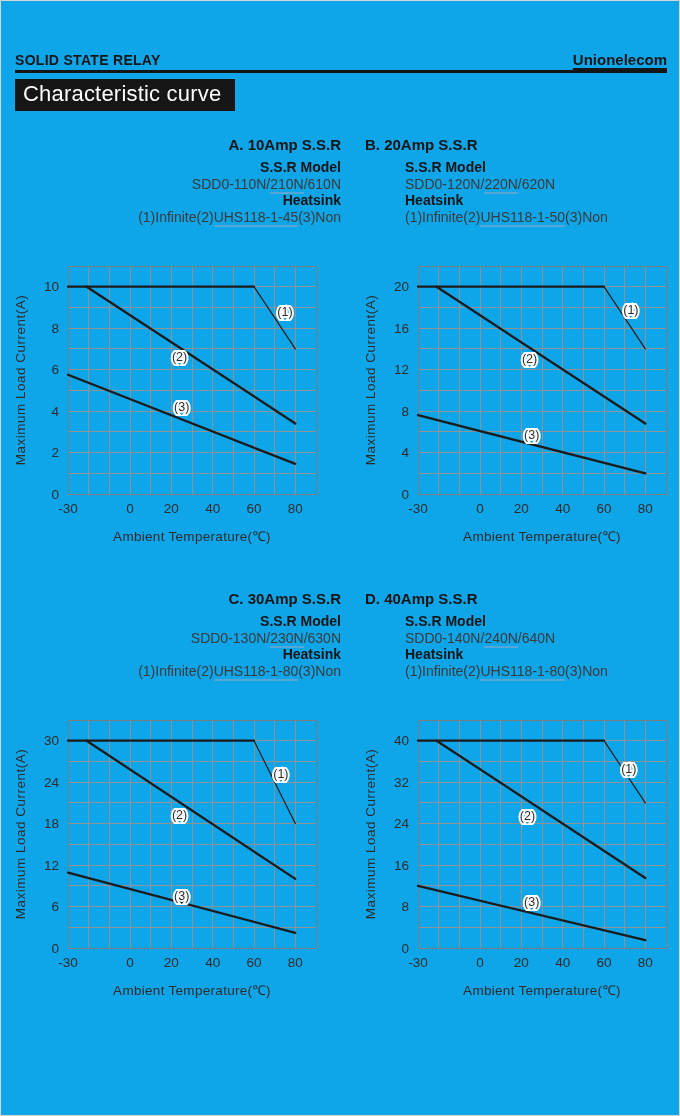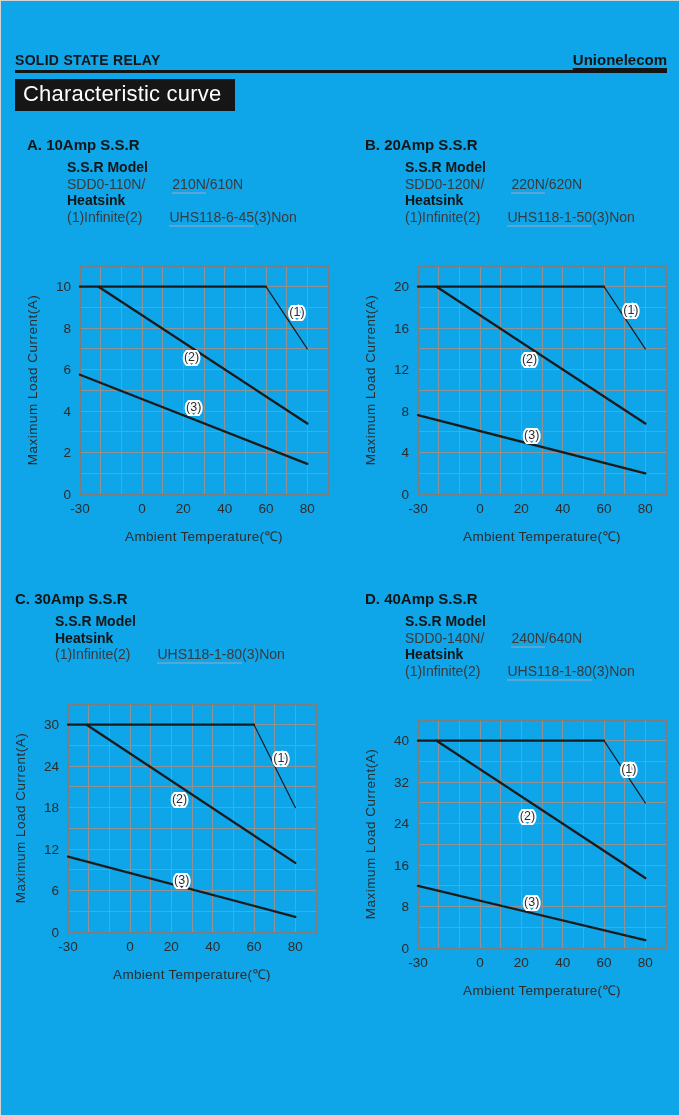--- a/index.html
+++ b/index.html
@@ -31,38 +31,37 @@
   }
   .banner{
     position:absolute;top:78px;left:14px;
     display:inline-block;
     background:#161616;color:#ffffff;
     font-size:22px;font-weight:500;
     padding:2px 14px 4px 8px;
     letter-spacing:.2px;
   }
   .section{position:absolute;width:340px;}
-  .sec-a{left:12px;top:134px;}
+  .sec-a{left:0;top:134px;text-align:right;}
   .sec-b{left:350px;top:134px;}
-  .sec-c{left:0;top:588px;}
+  .sec-c{left:0;top:588px;text-align:right;}
   .sec-d{left:350px;top:588px;}
   .sec-title{
     margin:0 0 0 14px;
     font-size:15px;font-weight:bold;color:#151515;
     line-height:20px;
   }
   .info{
     margin:4px 0 0 54px;
     font-size:14px;line-height:16.5px;color:#3a3a3a;
   }
   .info .lbl{font-weight:bold;color:#151515;}
   .u{
     border-bottom:2px solid #56a7d6;
     padding-bottom:0px;
-    margin-left:27px;
   }
   .chart{margin:12px 0 0 10px;width:334px;height:312px;}
   .chart svg text{
     font-family:"Liberation Sans", sans-serif;
     fill:#2c2c2c;
   }
   .chart svg .ticks text{font-size:13.5px;}
   .chart svg .axis-x{font-size:13.5px;letter-spacing:.3px;}
   .chart svg .axis-y{font-size:13.5px;letter-spacing:.5px;}
   .chart svg .slabel{font-size:12.5px;}
@@ -78,21 +77,21 @@
   </div>
 
   <div class="banner">Characteristic curve</div>
 
   <div class="section sec-a">
     <h3 class="sec-title">A. 10Amp S.S.R</h3>
     <div class="info">
       <div class="lbl">S.S.R Model</div>
       <div><span>SDD0-110N/</span><span class="u">210N</span><span>/610N</span></div>
       <div class="lbl">Heatsink</div>
-      <div><span>(1)Infinite(2)</span><span class="u">UHS118-6-45</span><span>(3)Non</span></div>
+      <div><span>(1)Infinite(2)</span><span class="u">UHS118-1-45</span><span>(3)Non</span></div>
     </div>
     <div class="chart"><svg width="334" height="312" viewBox="0 0 334 312">
           <g class="grid" stroke="#929292" stroke-width="1" shape-rendering="crispEdges">
             <line x1="57.0" y1="29" x2="57.0" y2="257"></line>
             <line x1="77.7" y1="29" x2="77.7" y2="257"></line>
             <line x1="98.3" y1="29" x2="98.3" y2="257"></line>
             <line x1="119.0" y1="29" x2="119.0" y2="257"></line>
             <line x1="139.7" y1="29" x2="139.7" y2="257"></line>
             <line x1="160.3" y1="29" x2="160.3" y2="257"></line>
             <line x1="181.0" y1="29" x2="181.0" y2="257"></line>
@@ -206,20 +205,21 @@
           </g>
           <text class="axis-x" x="181" y="304" text-anchor="middle">Ambient Temperature(℃)</text>
           <text class="axis-y" x="14" y="143" text-anchor="middle" transform="rotate(-90 14 143)">Maximum Load Current(A)</text>
         </svg></div>
   </div>
 
   <div class="section sec-c">
     <h3 class="sec-title">C. 30Amp S.S.R</h3>
     <div class="info">
       <div class="lbl">S.S.R Model</div>
+      <div><span>SDD0-130N/</span><span class="u">230N</span><span>/630N</span></div>
       <div class="lbl">Heatsink</div>
       <div><span>(1)Infinite(2)</span><span class="u">UHS118-1-80</span><span>(3)Non</span></div>
     </div>
     <div class="chart"><svg width="334" height="312" viewBox="0 0 334 312">
           <g class="grid" stroke="#929292" stroke-width="1" shape-rendering="crispEdges">
             <line x1="57.0" y1="29" x2="57.0" y2="257"></line>
             <line x1="77.7" y1="29" x2="77.7" y2="257"></line>
             <line x1="98.3" y1="29" x2="98.3" y2="257"></line>
             <line x1="119.0" y1="29" x2="119.0" y2="257"></line>
             <line x1="139.7" y1="29" x2="139.7" y2="257"></line>

